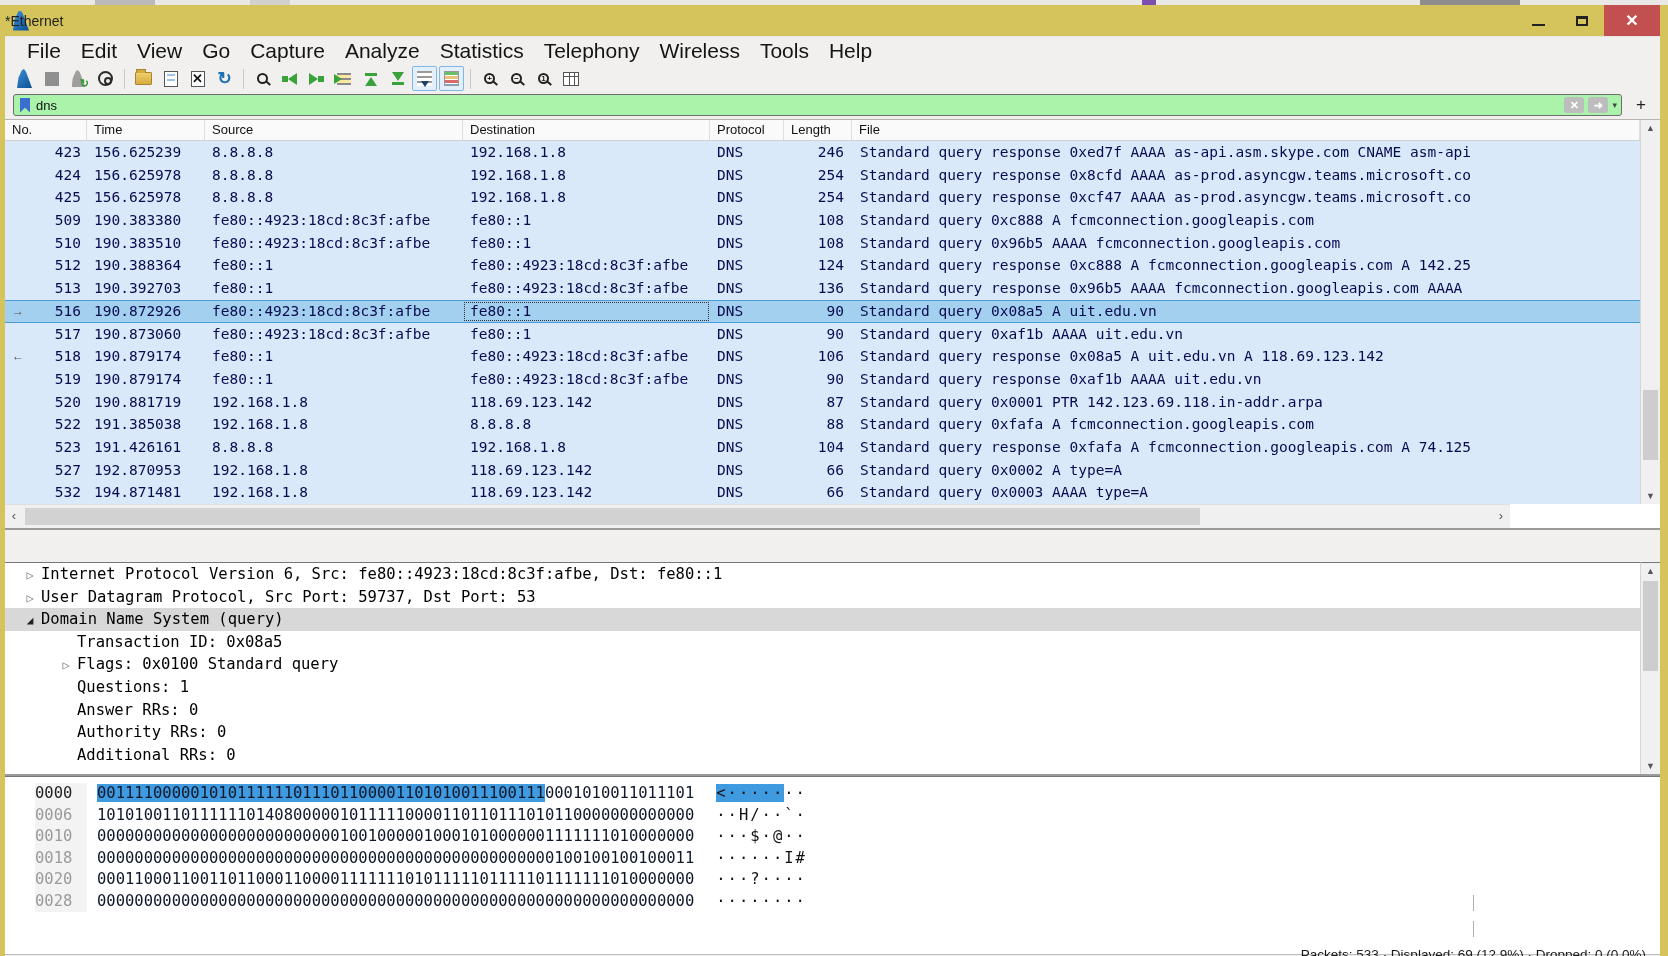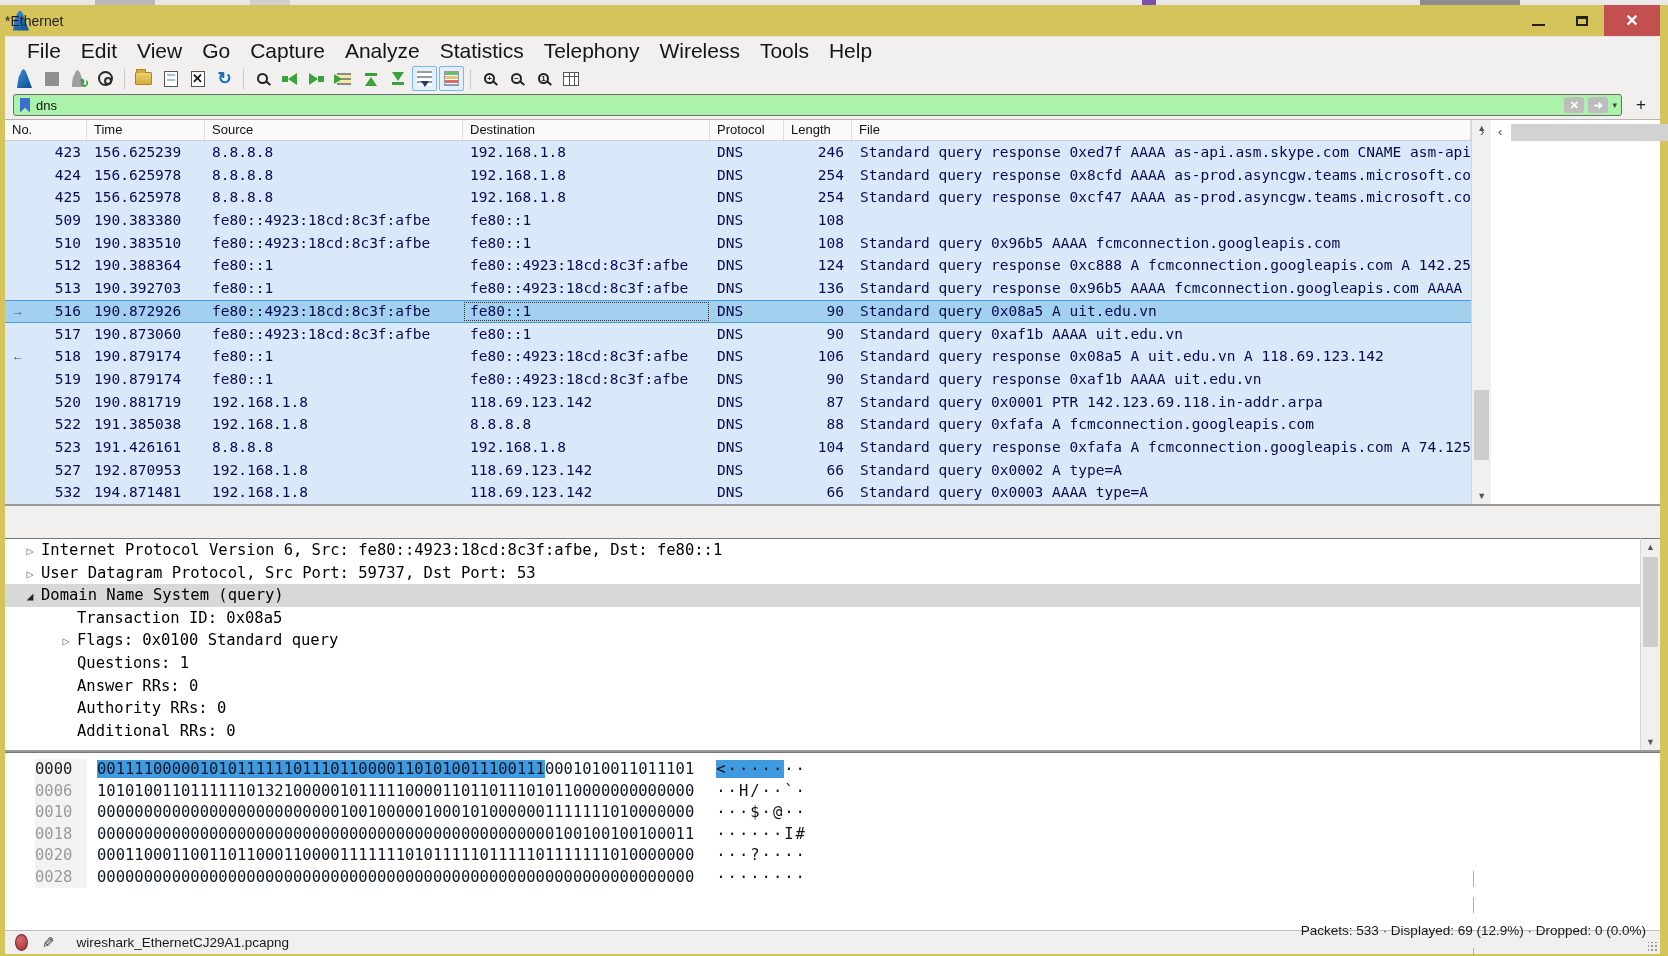--- a/index.html
+++ b/index.html
@@ -247,21 +247,21 @@
       <div class="filter-input">
         <div class="bm-icon"></div>
         <div class="filter-text">dns</div>
         <div class="f-btn">✕</div>
         <div class="f-btn">➜</div>
         <div class="f-caret">▾</div>
       </div>
       <div class="f-add">+</div>
     </div>
 
-    <div class="packet-area" style="flex-direction:row;">
+    <div class="packet-area" style="flex-direction:column;">
       <div style="display:flex;">
         <div class="plist">
           <div class="phead">
             <div>No.</div>
             <div>Time</div>
             <div>Source</div>
             <div>Destination</div>
             <div>Protocol</div>
             <div>Length</div>
             <div>File</div>
@@ -298,20 +298,21 @@
                 <div class="c-info">Standard query response 0xcf47 AAAA as-prod.asyncgw.teams.microsoft.co</div>
               </div>
               <div class="prow">
                 <div class="c-mark"></div>
                 <div class="c-no">509</div>
                 <div class="c-time">190.383380</div>
                 <div class="c-src">fe80::4923:18cd:8c3f:afbe</div>
                 <div class="c-dst">fe80::1</div>
                 <div class="c-proto">DNS</div>
                 <div class="c-len">108</div>
+                <div class="c-info">Standard query 0xc888 A fcmconnection.googleapis.com</div>
               </div>
               <div class="prow">
                 <div class="c-mark"></div>
                 <div class="c-no">510</div>
                 <div class="c-time">190.383510</div>
                 <div class="c-src">fe80::4923:18cd:8c3f:afbe</div>
                 <div class="c-dst">fe80::1</div>
                 <div class="c-proto">DNS</div>
                 <div class="c-len">108</div>
                 <div class="c-info">Standard query 0x96b5 AAAA fcmconnection.googleapis.com</div>
@@ -465,21 +466,21 @@
     <div class="splitter"></div>
 
     <div class="bytes" id="bytes">
         <div class="brow">
           <span class="b-off">0000</span>
           <span class="b-bits"><span class="hl">00111100</span><span class="hl">00010101</span><span class="hl">11111011</span><span class="hl">10110000</span><span class="hl">11010100</span><span class="hl">11100111</span><span>00010100</span><span>11011101</span></span>
           <span class="b-ascii"><span class="hl">&lt;·····</span><span>··</span></span>
         </div>
         <div class="brow">
           <span class="b-off">0006</span>
-          <span class="b-bits"><span>10101001</span><span>10111111</span><span>01321000</span><span>00101111</span><span>10000110</span><span>11011101</span><span>01100000</span><span>00000000</span></span>
+          <span class="b-bits"><span>10101001</span><span>10111111</span><span>01408000</span><span>00101111</span><span>10000110</span><span>11011101</span><span>01100000</span><span>00000000</span></span>
           <span class="b-ascii"><span>··H/··`·</span></span>
         </div>
         <div class="brow">
           <span class="b-off">0010</span>
           <span class="b-bits"><span>00000000</span><span>00000000</span><span>00000000</span><span>00100100</span><span>00010001</span><span>01000000</span><span>11111110</span><span>10000000</span></span>
           <span class="b-ascii"><span>···$·@··</span></span>
         </div>
         <div class="brow">
           <span class="b-off">0018</span>
           <span class="b-bits"><span>00000000</span><span>00000000</span><span>00000000</span><span>00000000</span><span>00000000</span><span>00000000</span><span>01001001</span><span>00100011</span></span>

